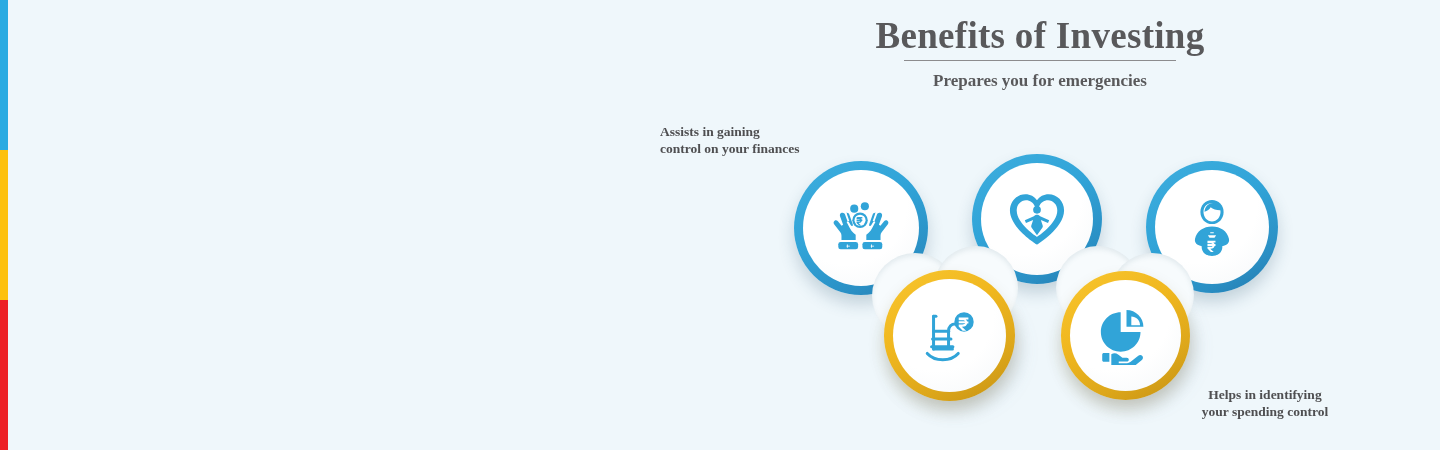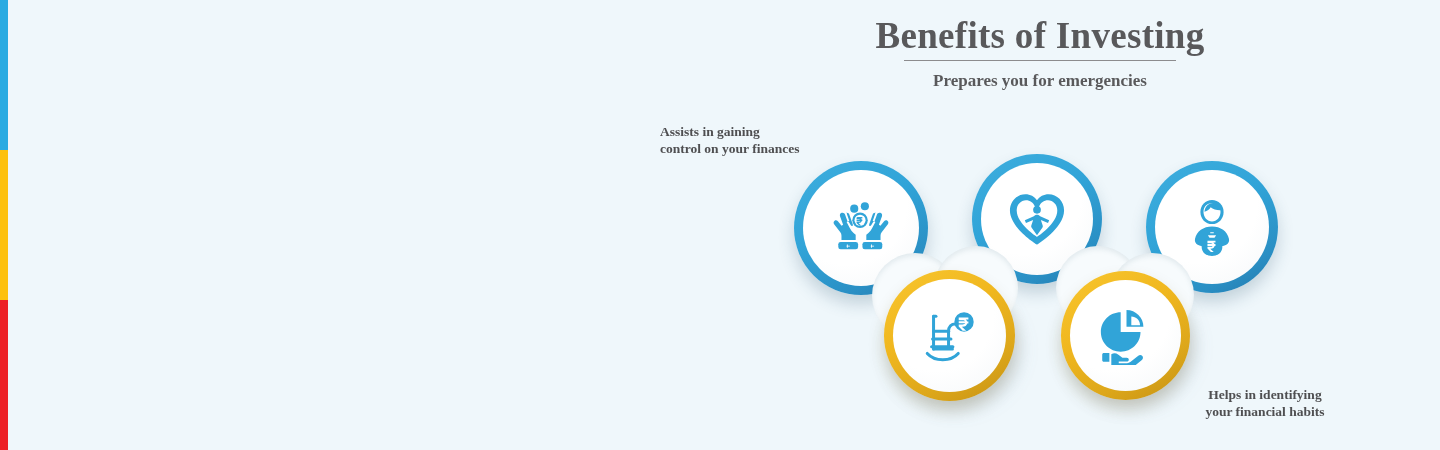--- a/index.html
+++ b/index.html
@@ -145,21 +145,21 @@
 
   <div class="title-wrap">
     <div class="title">Benefits of Investing</div>
     <div class="title-rule"></div>
     <div class="subtitle">Prepares you for emergencies</div>
   </div>
 
   <div class="caption cap-1">Assists in gaining
 control on your finances</div>
   <div class="caption cap-4">Helps in identifying
-your financial habits</div>
+your spending control</div>
 
   <div class="rings">
 
     <div class="shadow-blob" style="left:889px; top:287px; width:132px; height:124px;"></div>
     <div class="shadow-blob" style="left:1066px; top:286px; width:130px; height:122px;"></div>
 
     <div class="ring ring-blue" style="left:794px; top:161px; width:134px; height:134px;">
       <div class="ring-outer"></div>
       <div class="ring-inner" style="inset:9px;">
         <span class="ring-icon">

